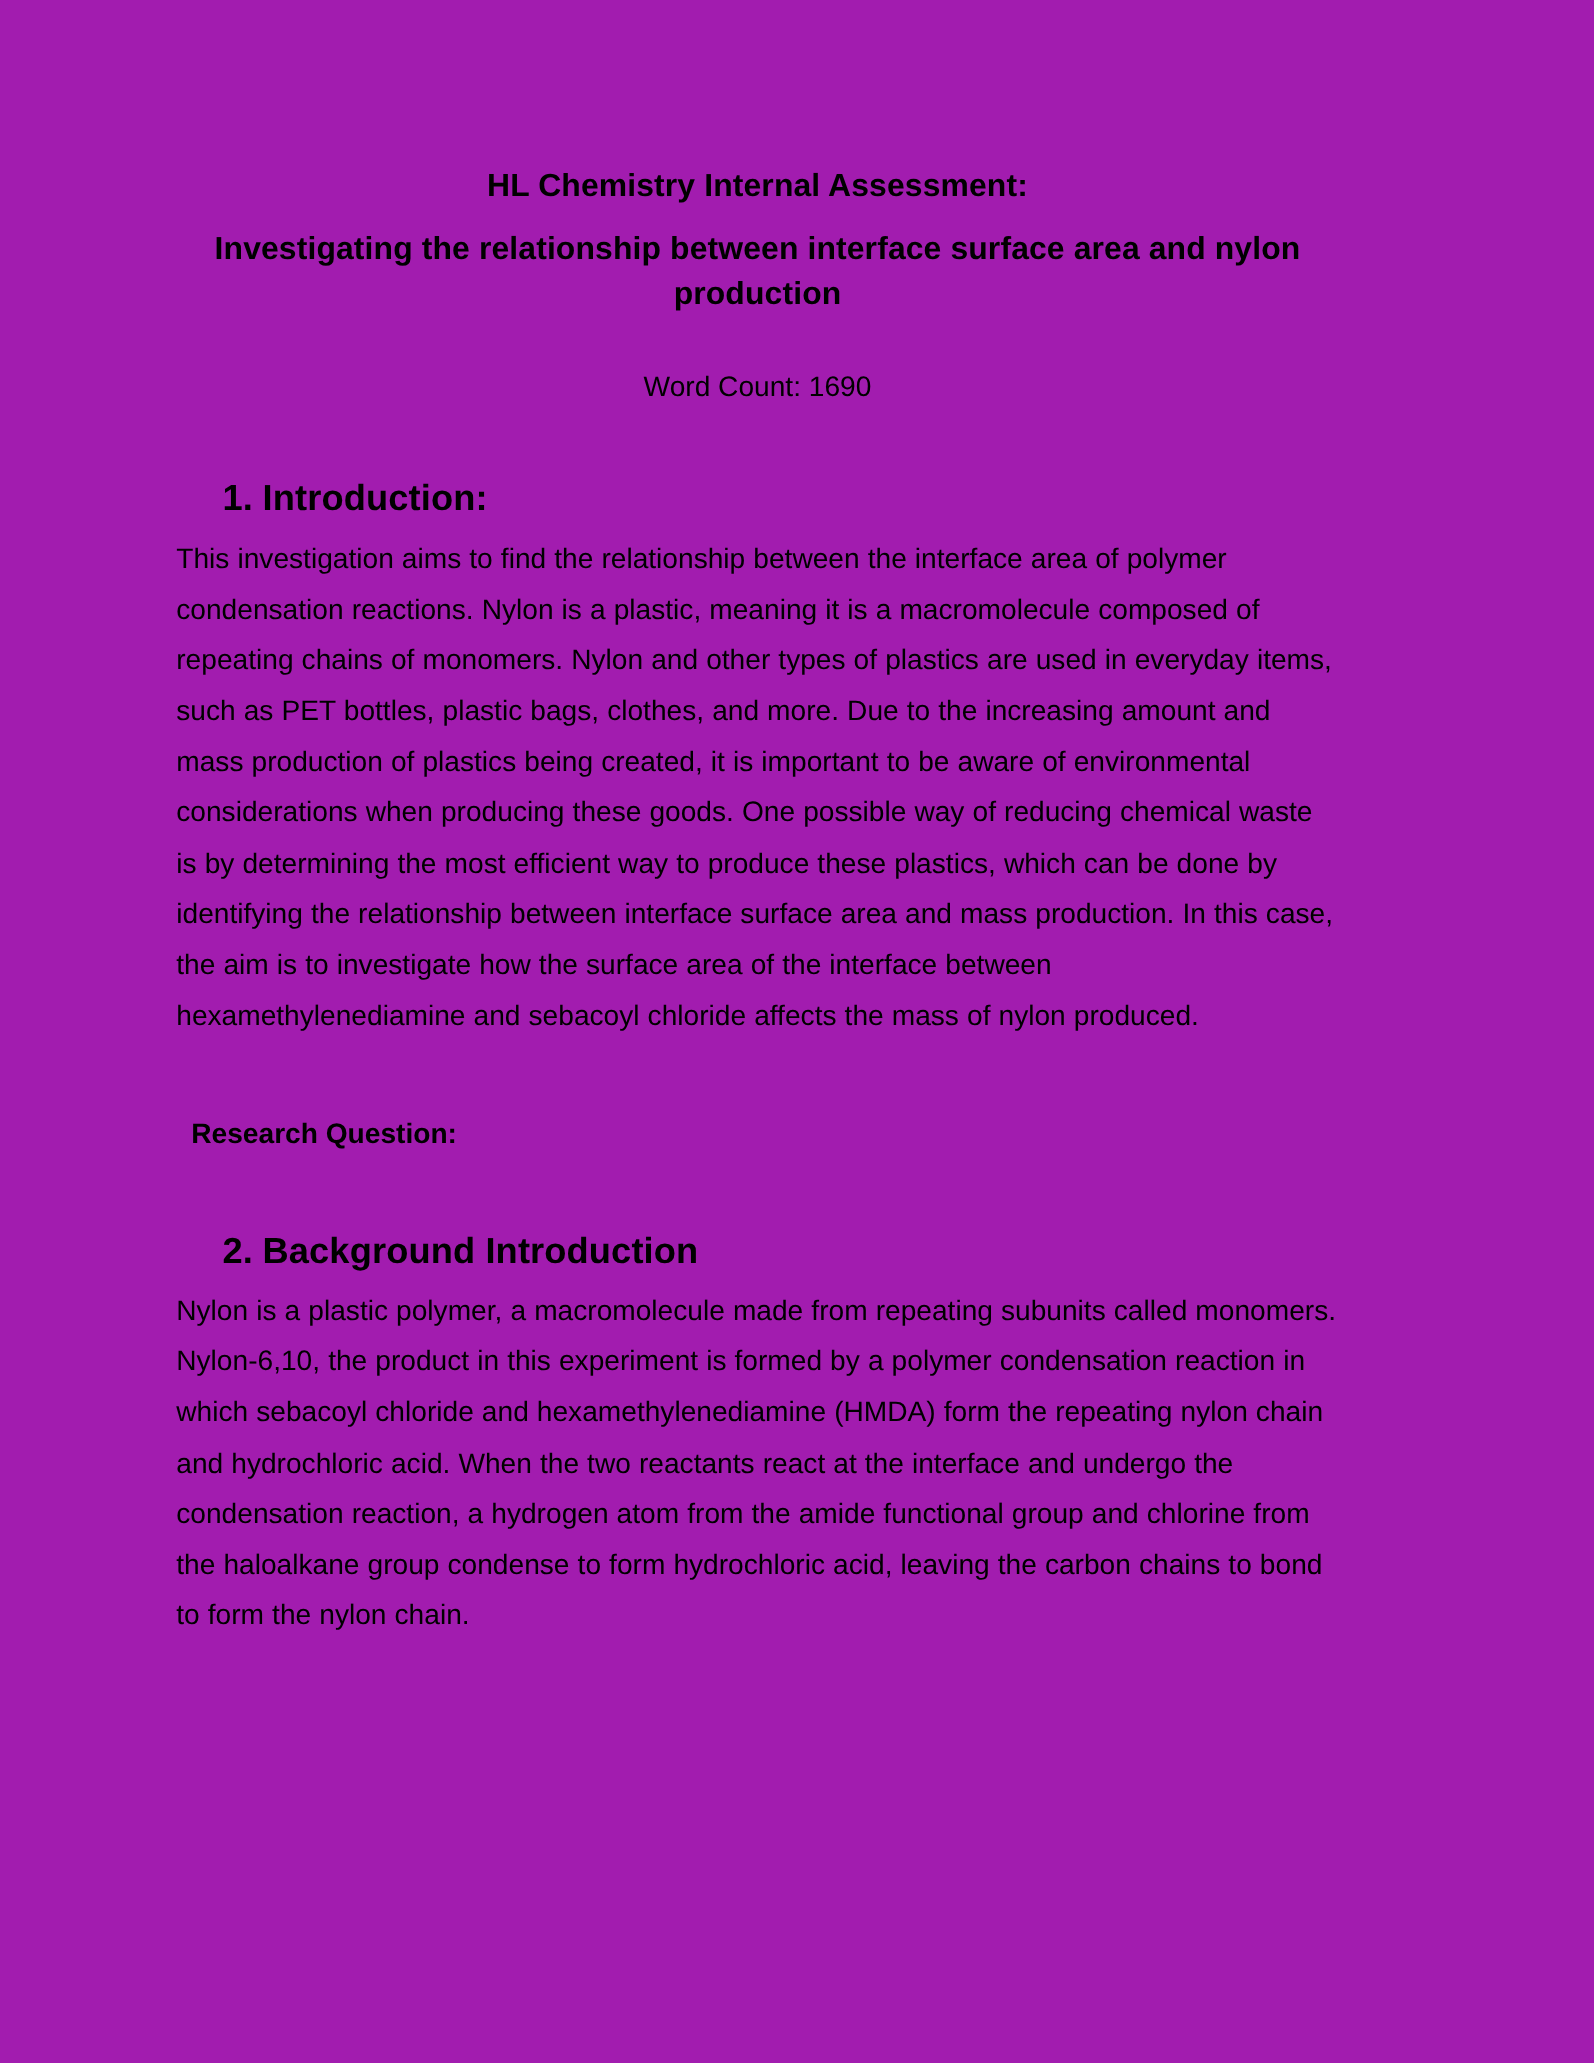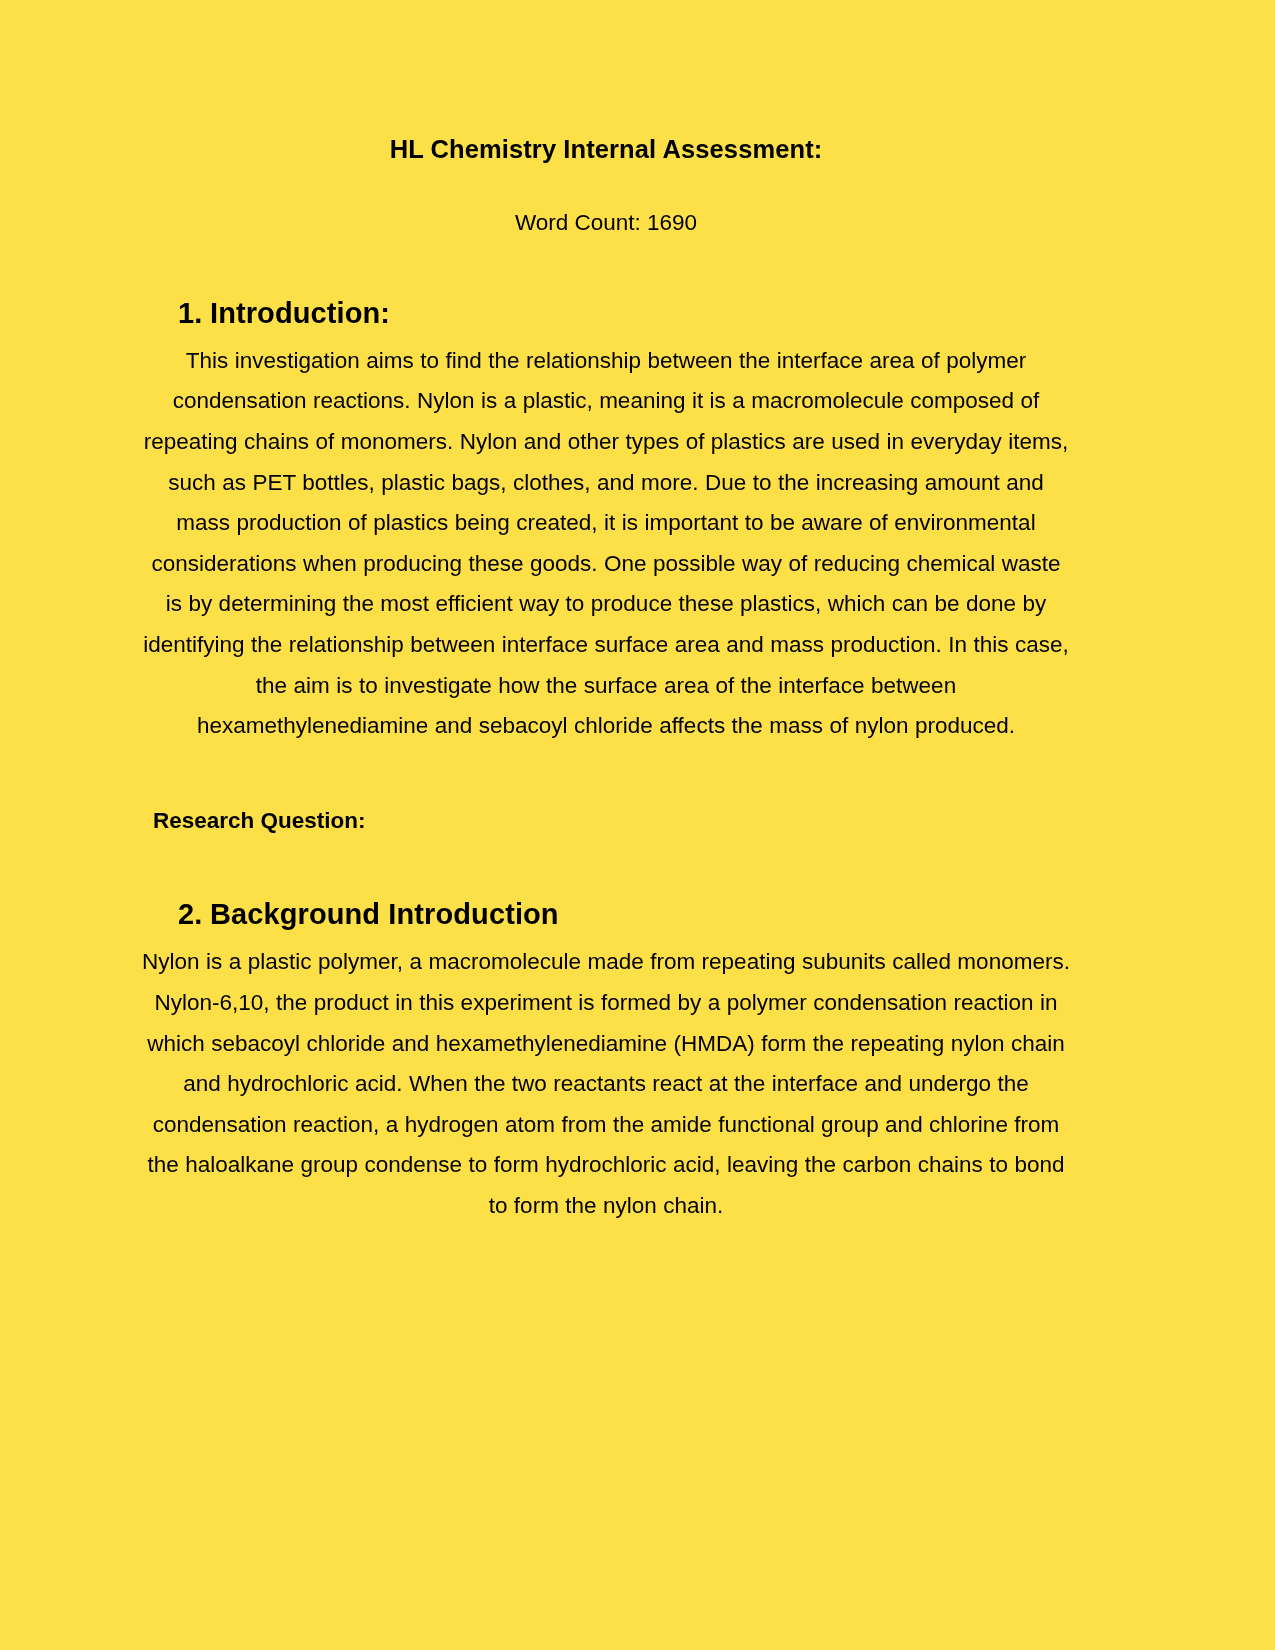--- a/index.html
+++ b/index.html
@@ -7,21 +7,21 @@
     padding: 0;
     background: #ffffff;
   }
   body {
     font-family: "Liberation Sans", sans-serif;
     color: #000000;
   }
   .page {
     width: 1275px;
     height: 1650px;
-    background: #fde047;
+    background: #a21caf;
     position: relative;
     box-sizing: border-box;
     padding: 0;
     overflow: hidden;
   }
   .content {
     position: absolute;
     left: 141px;
     top: 131px;
     width: 930px;
@@ -56,21 +56,21 @@
     letter-spacing: 0.1px;
   }
   .section-heading .num {
     display: inline-block;
     width: 32px;
   }
   .heading-gap-intro { height: 52px; }
   .para {
     font-size: 22.5px;
     line-height: 40.6px;
-    text-align: center;
+    text-align: left;
     margin: 0;
     padding-top: 7px;
     word-spacing: 0.2px;
   }
   .sub-heading {
     font-size: 22.5px;
     font-weight: bold;
     line-height: 40.6px;
     margin: 12px;
   }
@@ -83,20 +83,21 @@
   }
 </style>
 </head>
 <body>
 
 <div class="page">
   <div class="content">
 
     <h1 class="doc-title">
       <span class="title-line-1">HL Chemistry Internal Assessment:</span>
+      <span class="title-line-2">Investigating the relationship between interface surface area and nylon production</span>
     </h1>
 
     <div class="word-count">Word Count: 1690</div>
 
     <div class="heading-gap-intro"></div>
 
     <h2 class="section-heading">
       <span class="num">1.</span><span>Introduction:</span>
     </h2>
 

